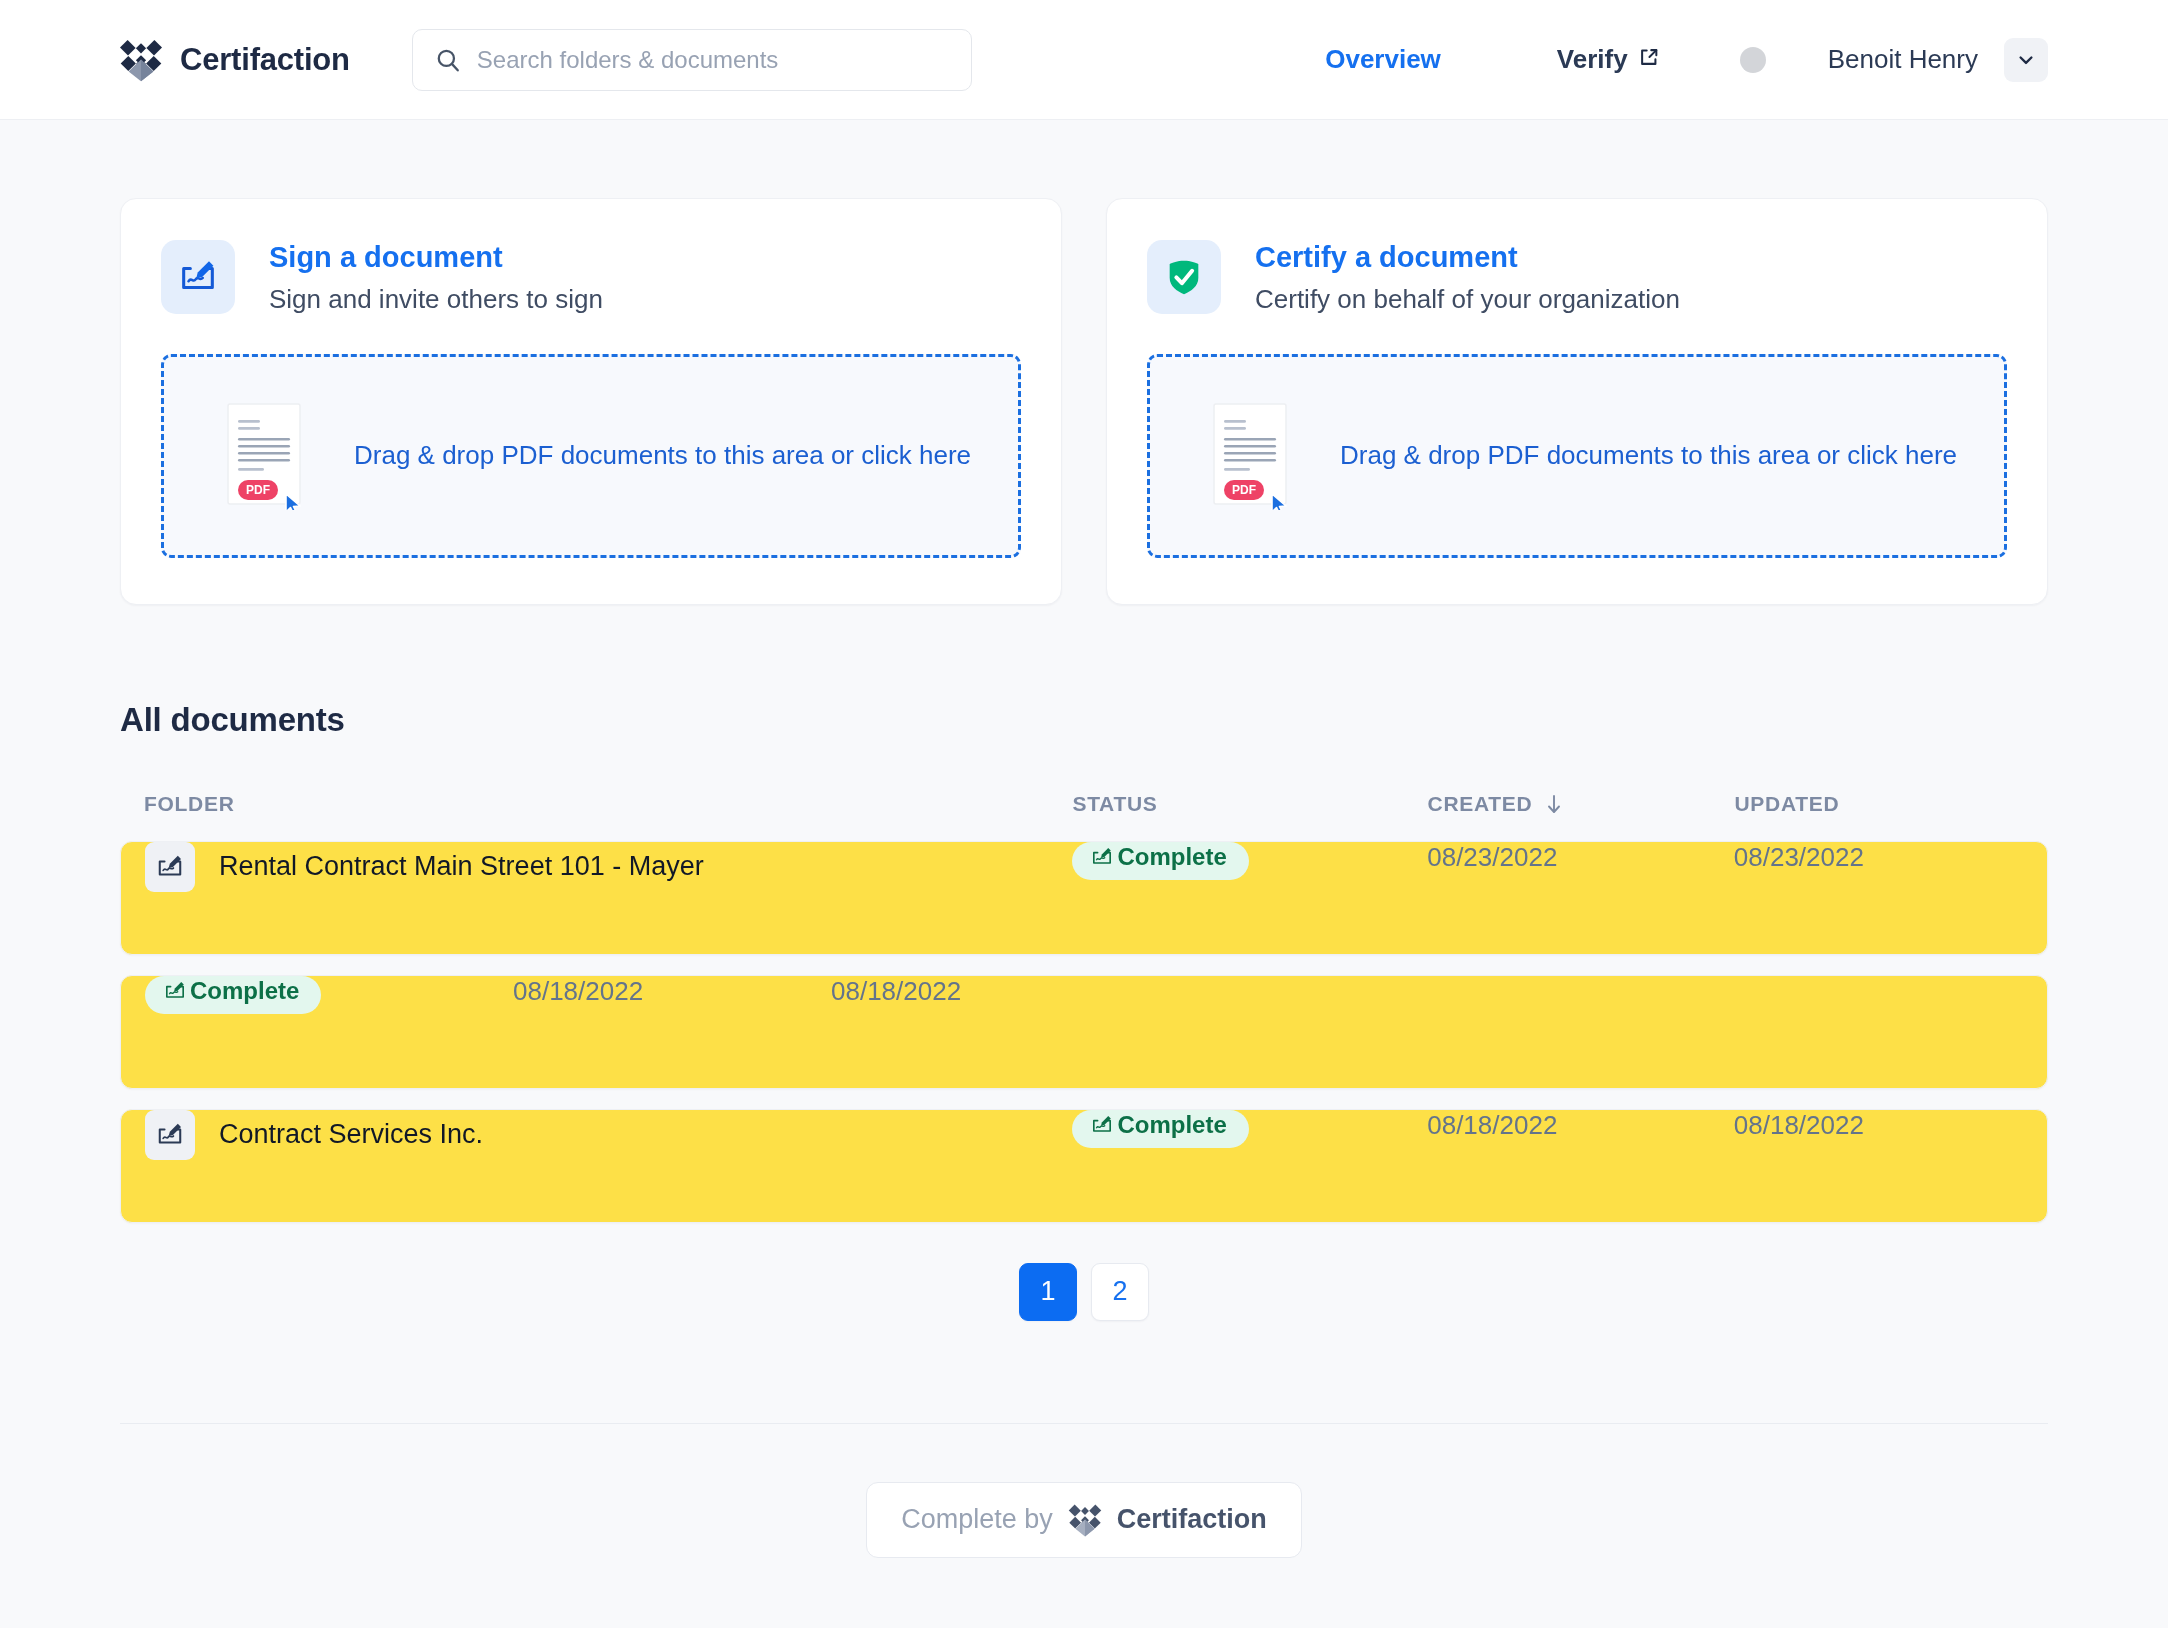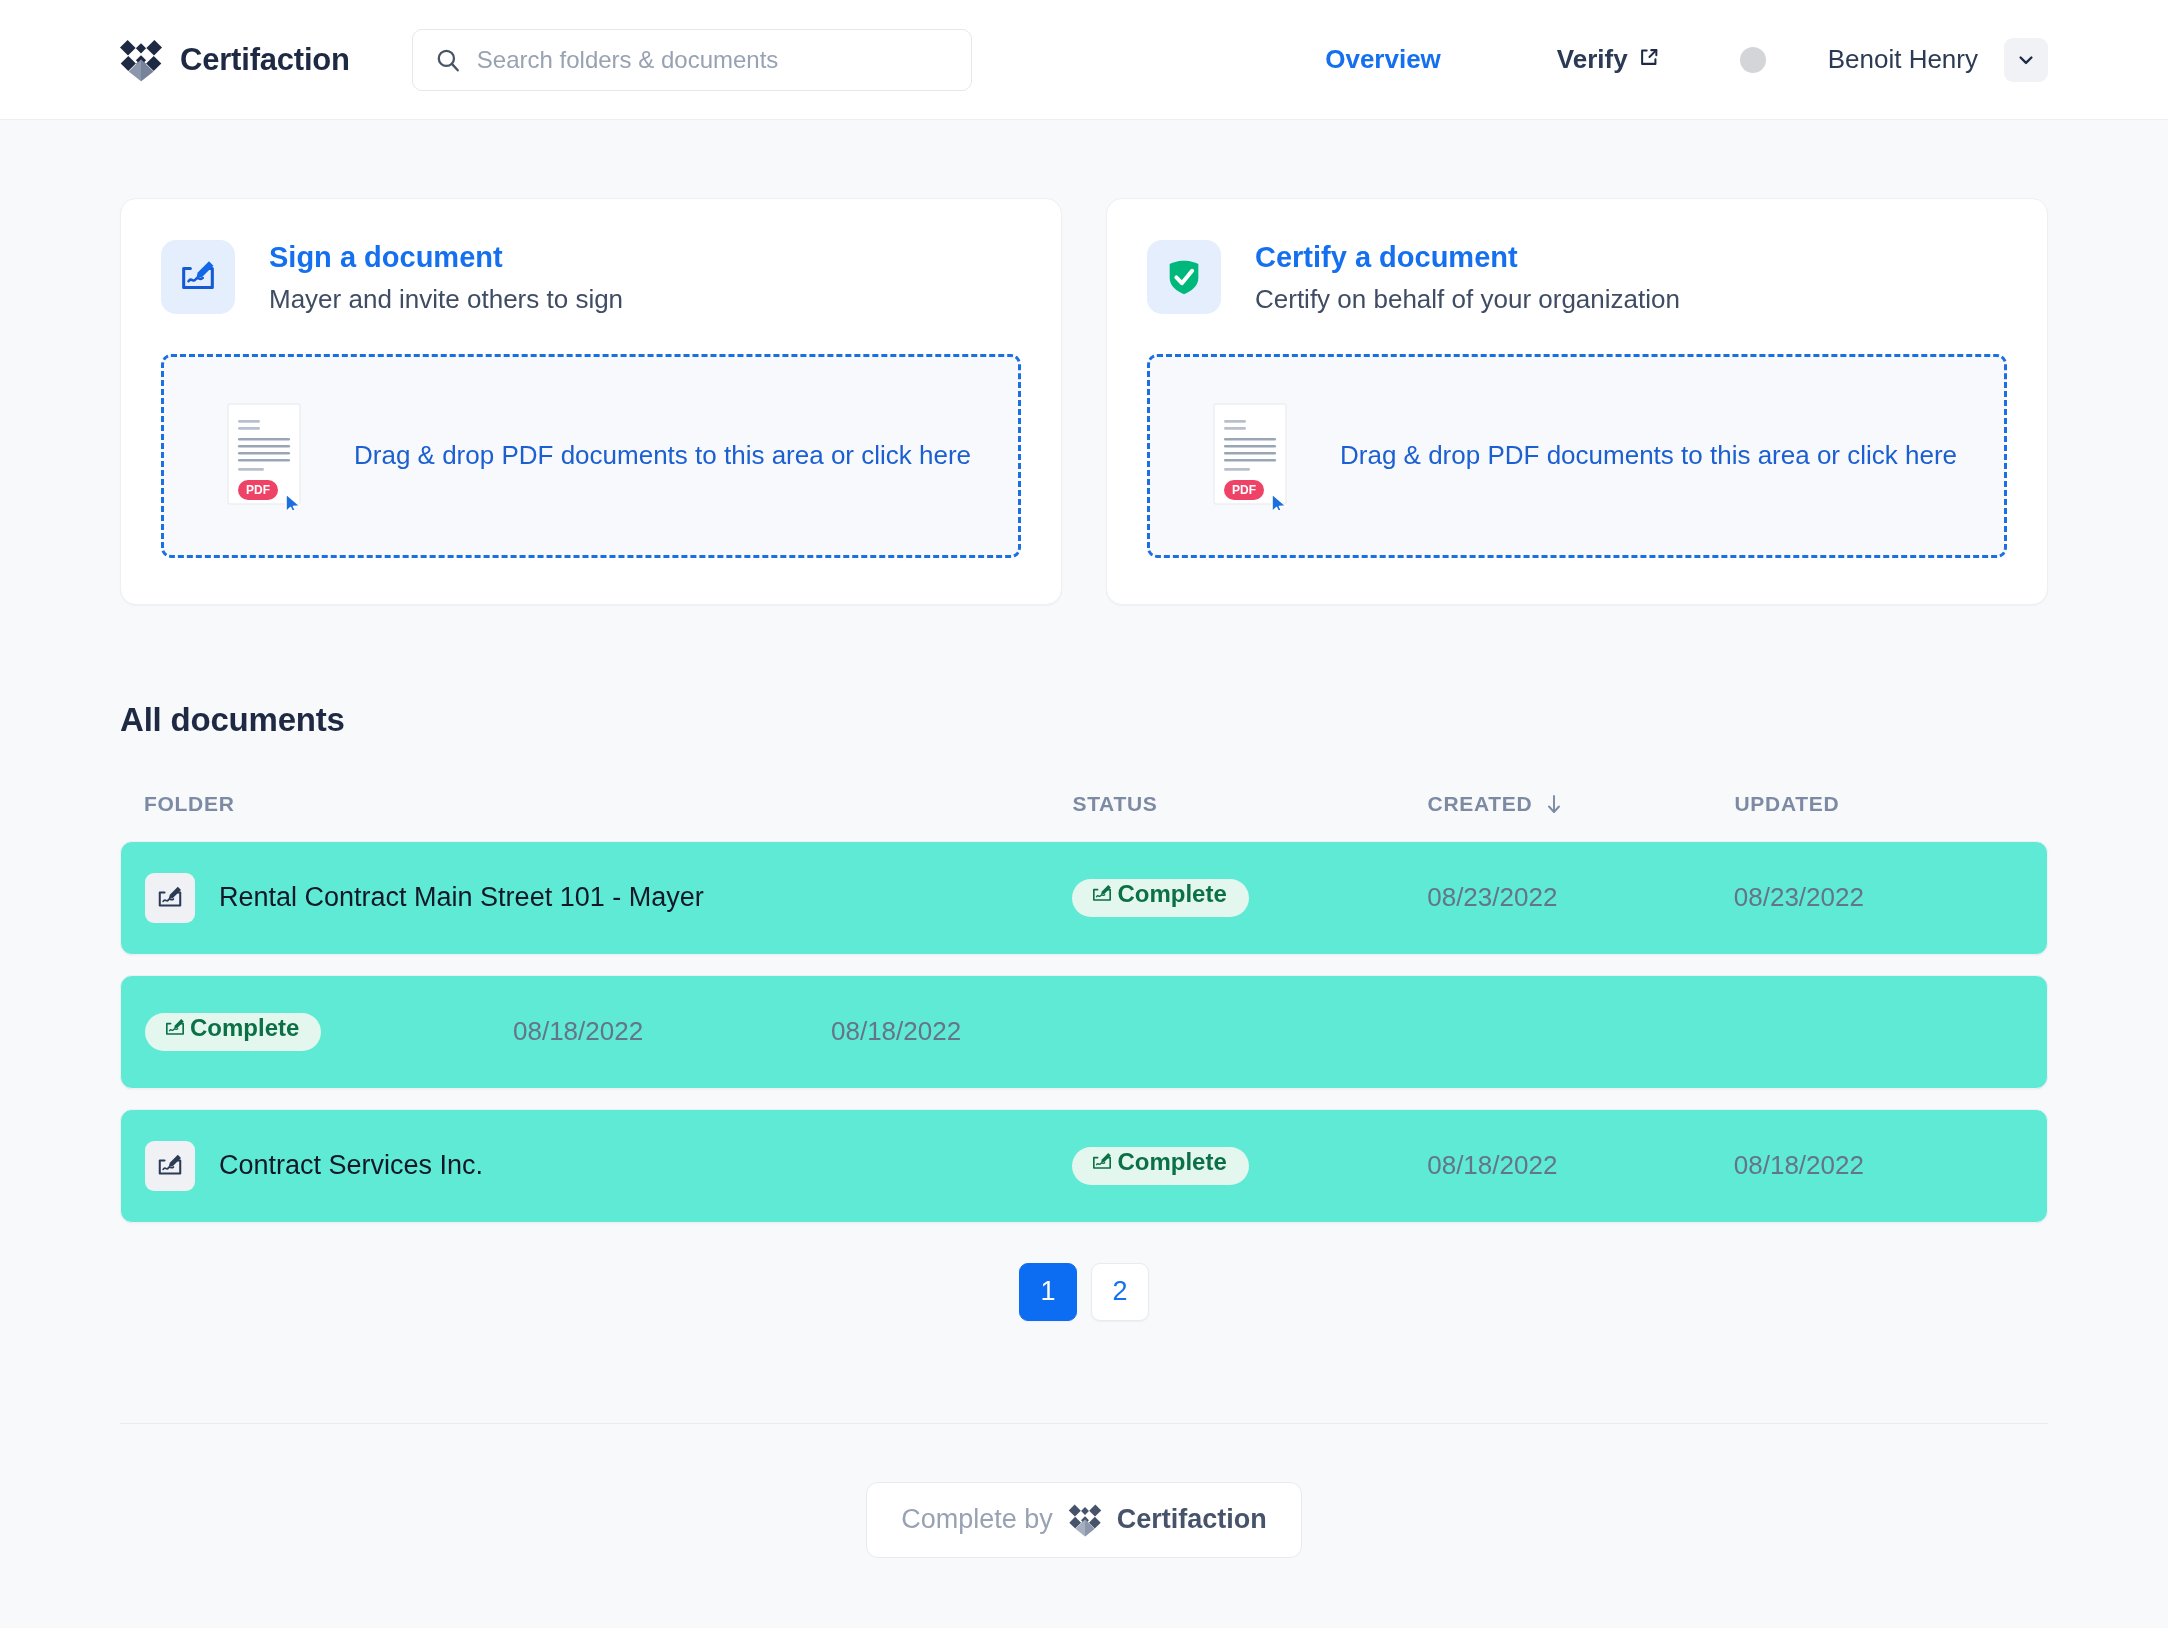--- a/index.html
+++ b/index.html
@@ -179,26 +179,26 @@
     text-transform: uppercase;
   }
   .col-folder { width: 962px; }
   .col-status { width: 368px; }
   .col-created { width: 318px; display: flex; align-items: center; gap: 12px; }
   .col-updated { width: 300px; }
   .sort-arrow { width: 20px; height: 22px; display: block; }
 
   .rows { margin-top: 14px; }
   .row {
-    background: #5eead4;
+    background: #fde047;
     border: 1px solid #EEF0F4;
     border-radius: 12px;
     height: 114px;
     display: flex;
-    align-items: center;
+    align-items: flex-start;
     padding: 0 24px;
     margin-bottom: 20px;
     box-shadow: 0 1px 2px rgba(16,24,40,0.03);
     cursor: pointer;
   }
   .cell-folder {
     width: 962px;
     display: flex;
     align-items: center;
     gap: 24px;
@@ -345,21 +345,21 @@
       <div class="card-head">
         <span class="card-badge">
           <svg viewBox="0 0 44 44" fill="none">
             <path d="M7 13 H14 M30 13 H37 M7 13 V33 H37 V13" stroke="#1459D6" stroke-width="3.2" stroke-linecap="round" stroke-linejoin="round"></path>
             <path d="M12 26.5 c3-5 5 2 7.5-2 c2.5-4 4 2 7.5 -1.5" stroke="#1459D6" stroke-width="2.6" stroke-linecap="round" fill="none"></path>
             <path d="M33.5 5.5 l4.6 4.6 -11.8 11.8 -6.2 1.6 1.6 -6.2 Z" fill="#1266E8"></path>
           </svg>
         </span>
         <div>
           <div class="card-title">Sign a document</div>
-          <div class="card-sub">Mayer and invite others to sign</div>
+          <div class="card-sub">Sign and invite others to sign</div>
         </div>
       </div>
       <div class="dropzone">
         <svg class="pdf-icon" viewBox="0 0 92 108">
           <rect x="2" y="2" width="72" height="100" rx="2" fill="#FFFFFF" stroke="#EDEFF2" stroke-width="1.5"></rect>
           <rect x="12" y="18" width="22" height="2.8" rx="1.4" fill="#B8C0CE"></rect>
           <rect x="12" y="25" width="22" height="2.8" rx="1.4" fill="#B8C0CE"></rect>
           <rect x="12" y="36" width="52" height="2.6" rx="1.3" fill="#9AA5B6"></rect>
           <rect x="12" y="43" width="52" height="2.6" rx="1.3" fill="#9AA5B6"></rect>
           <rect x="12" y="50" width="52" height="2.6" rx="1.3" fill="#9AA5B6"></rect>

